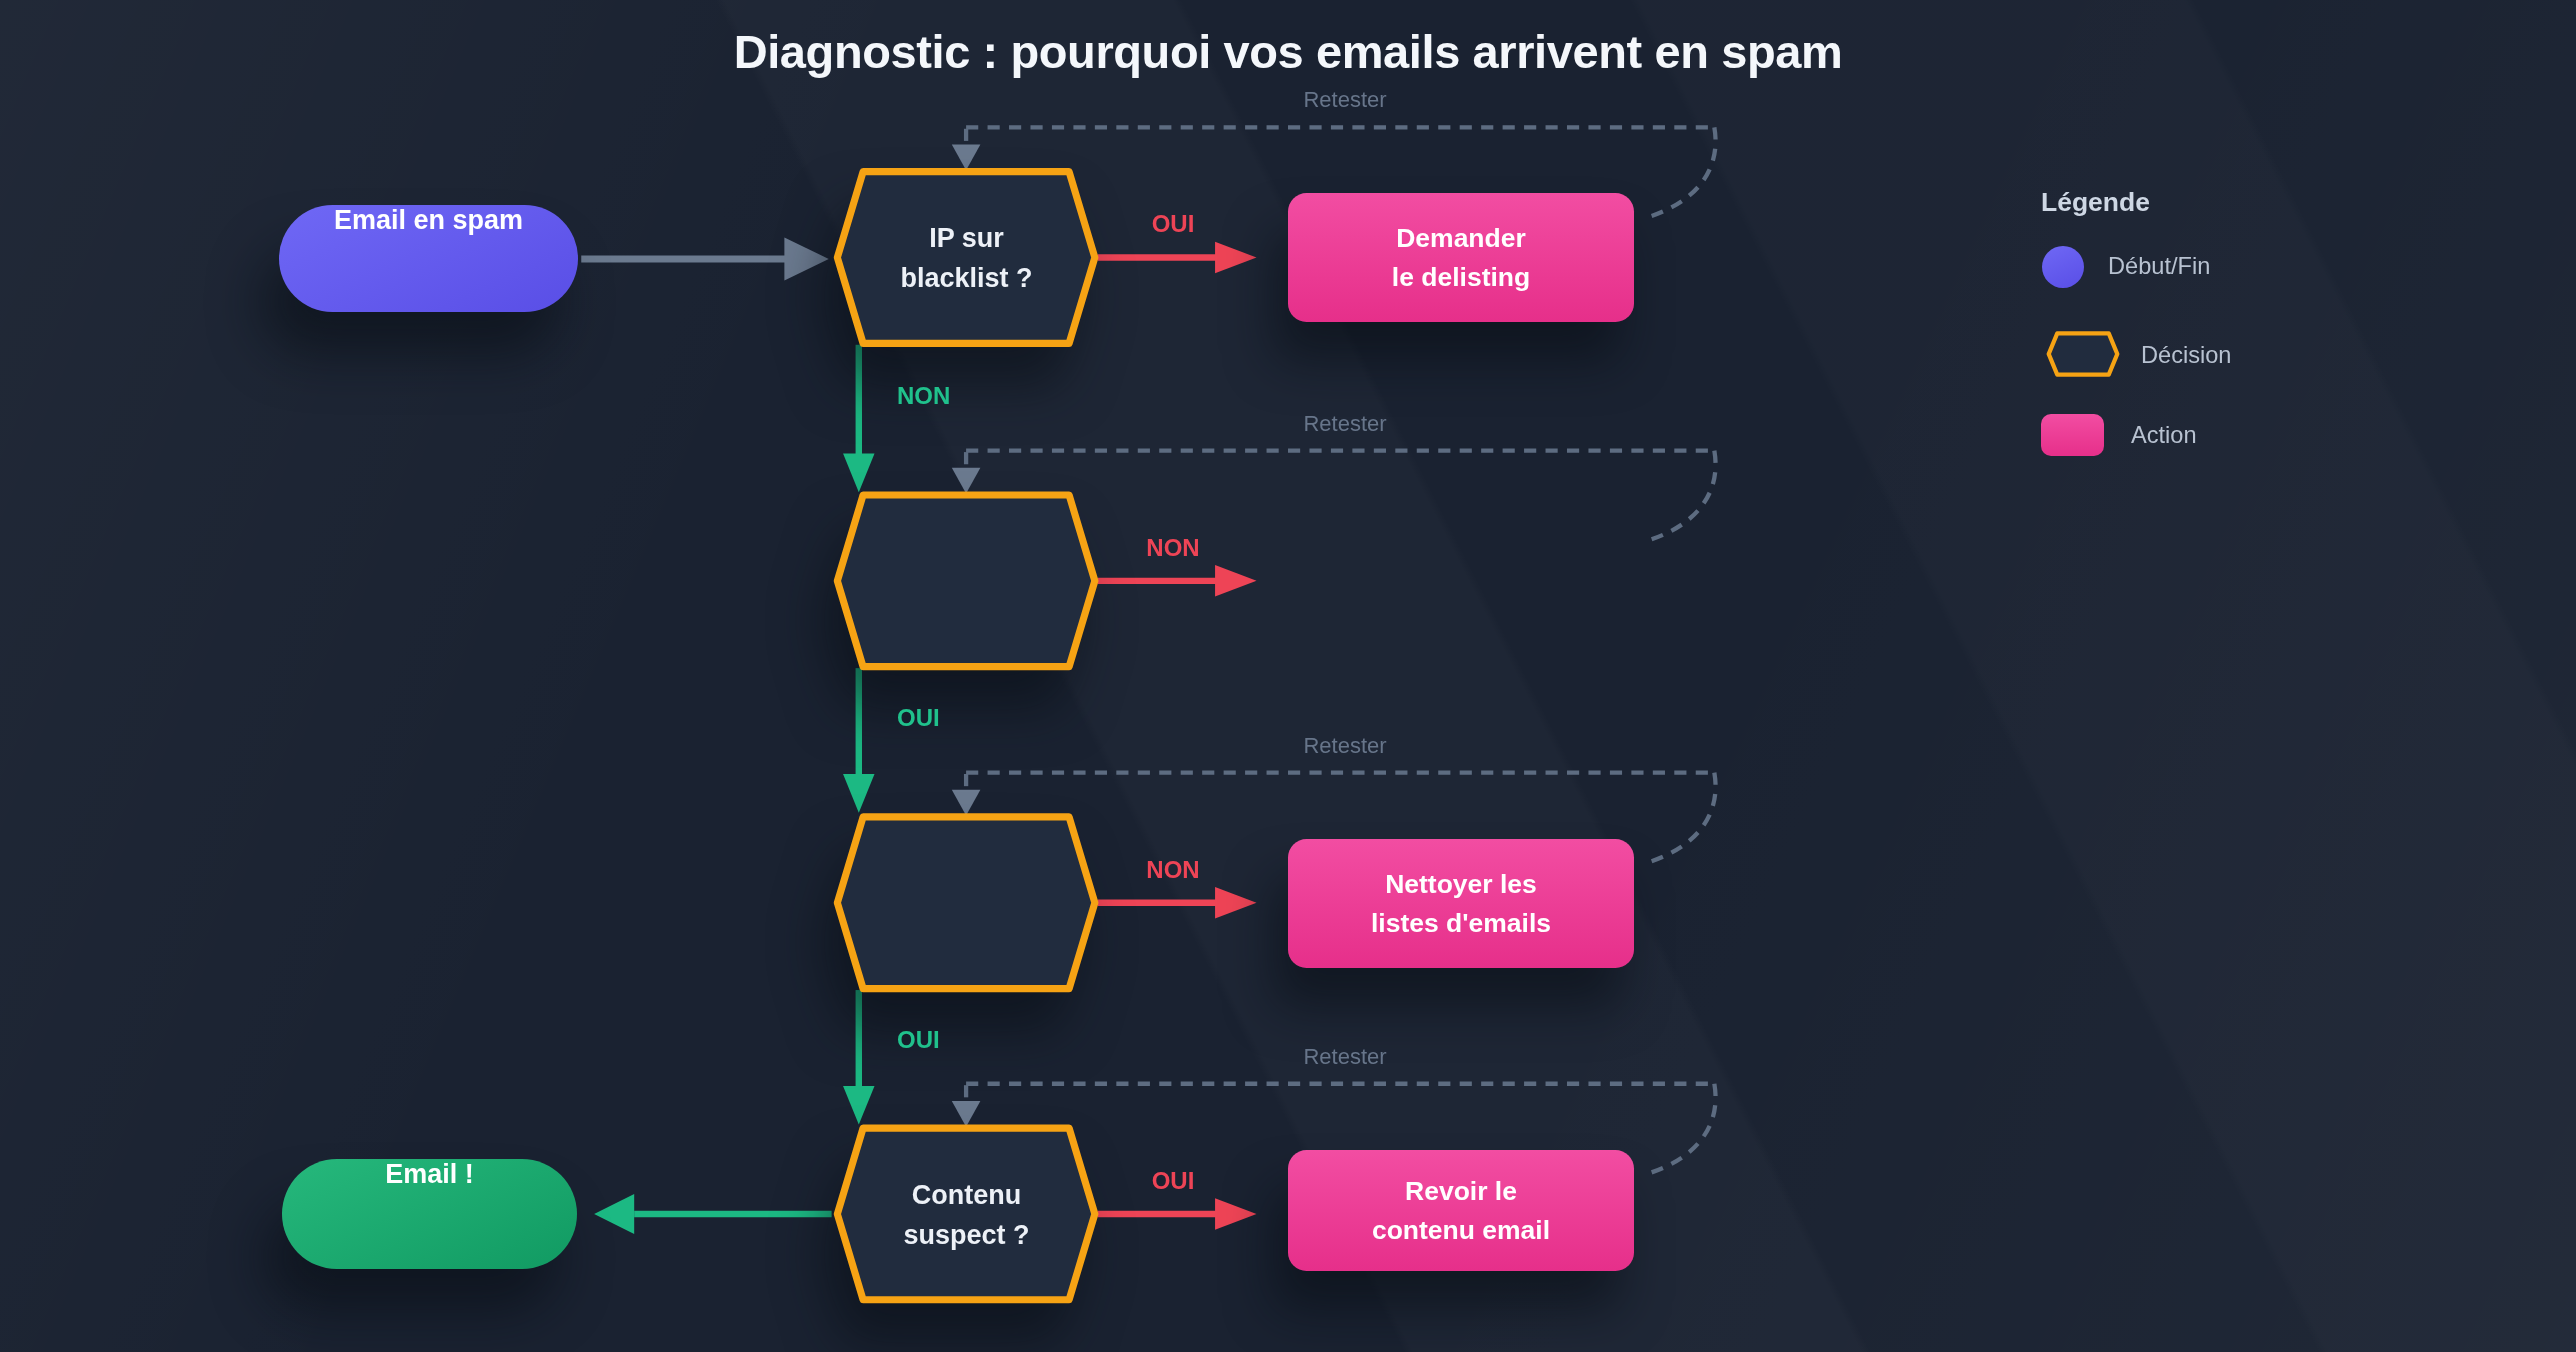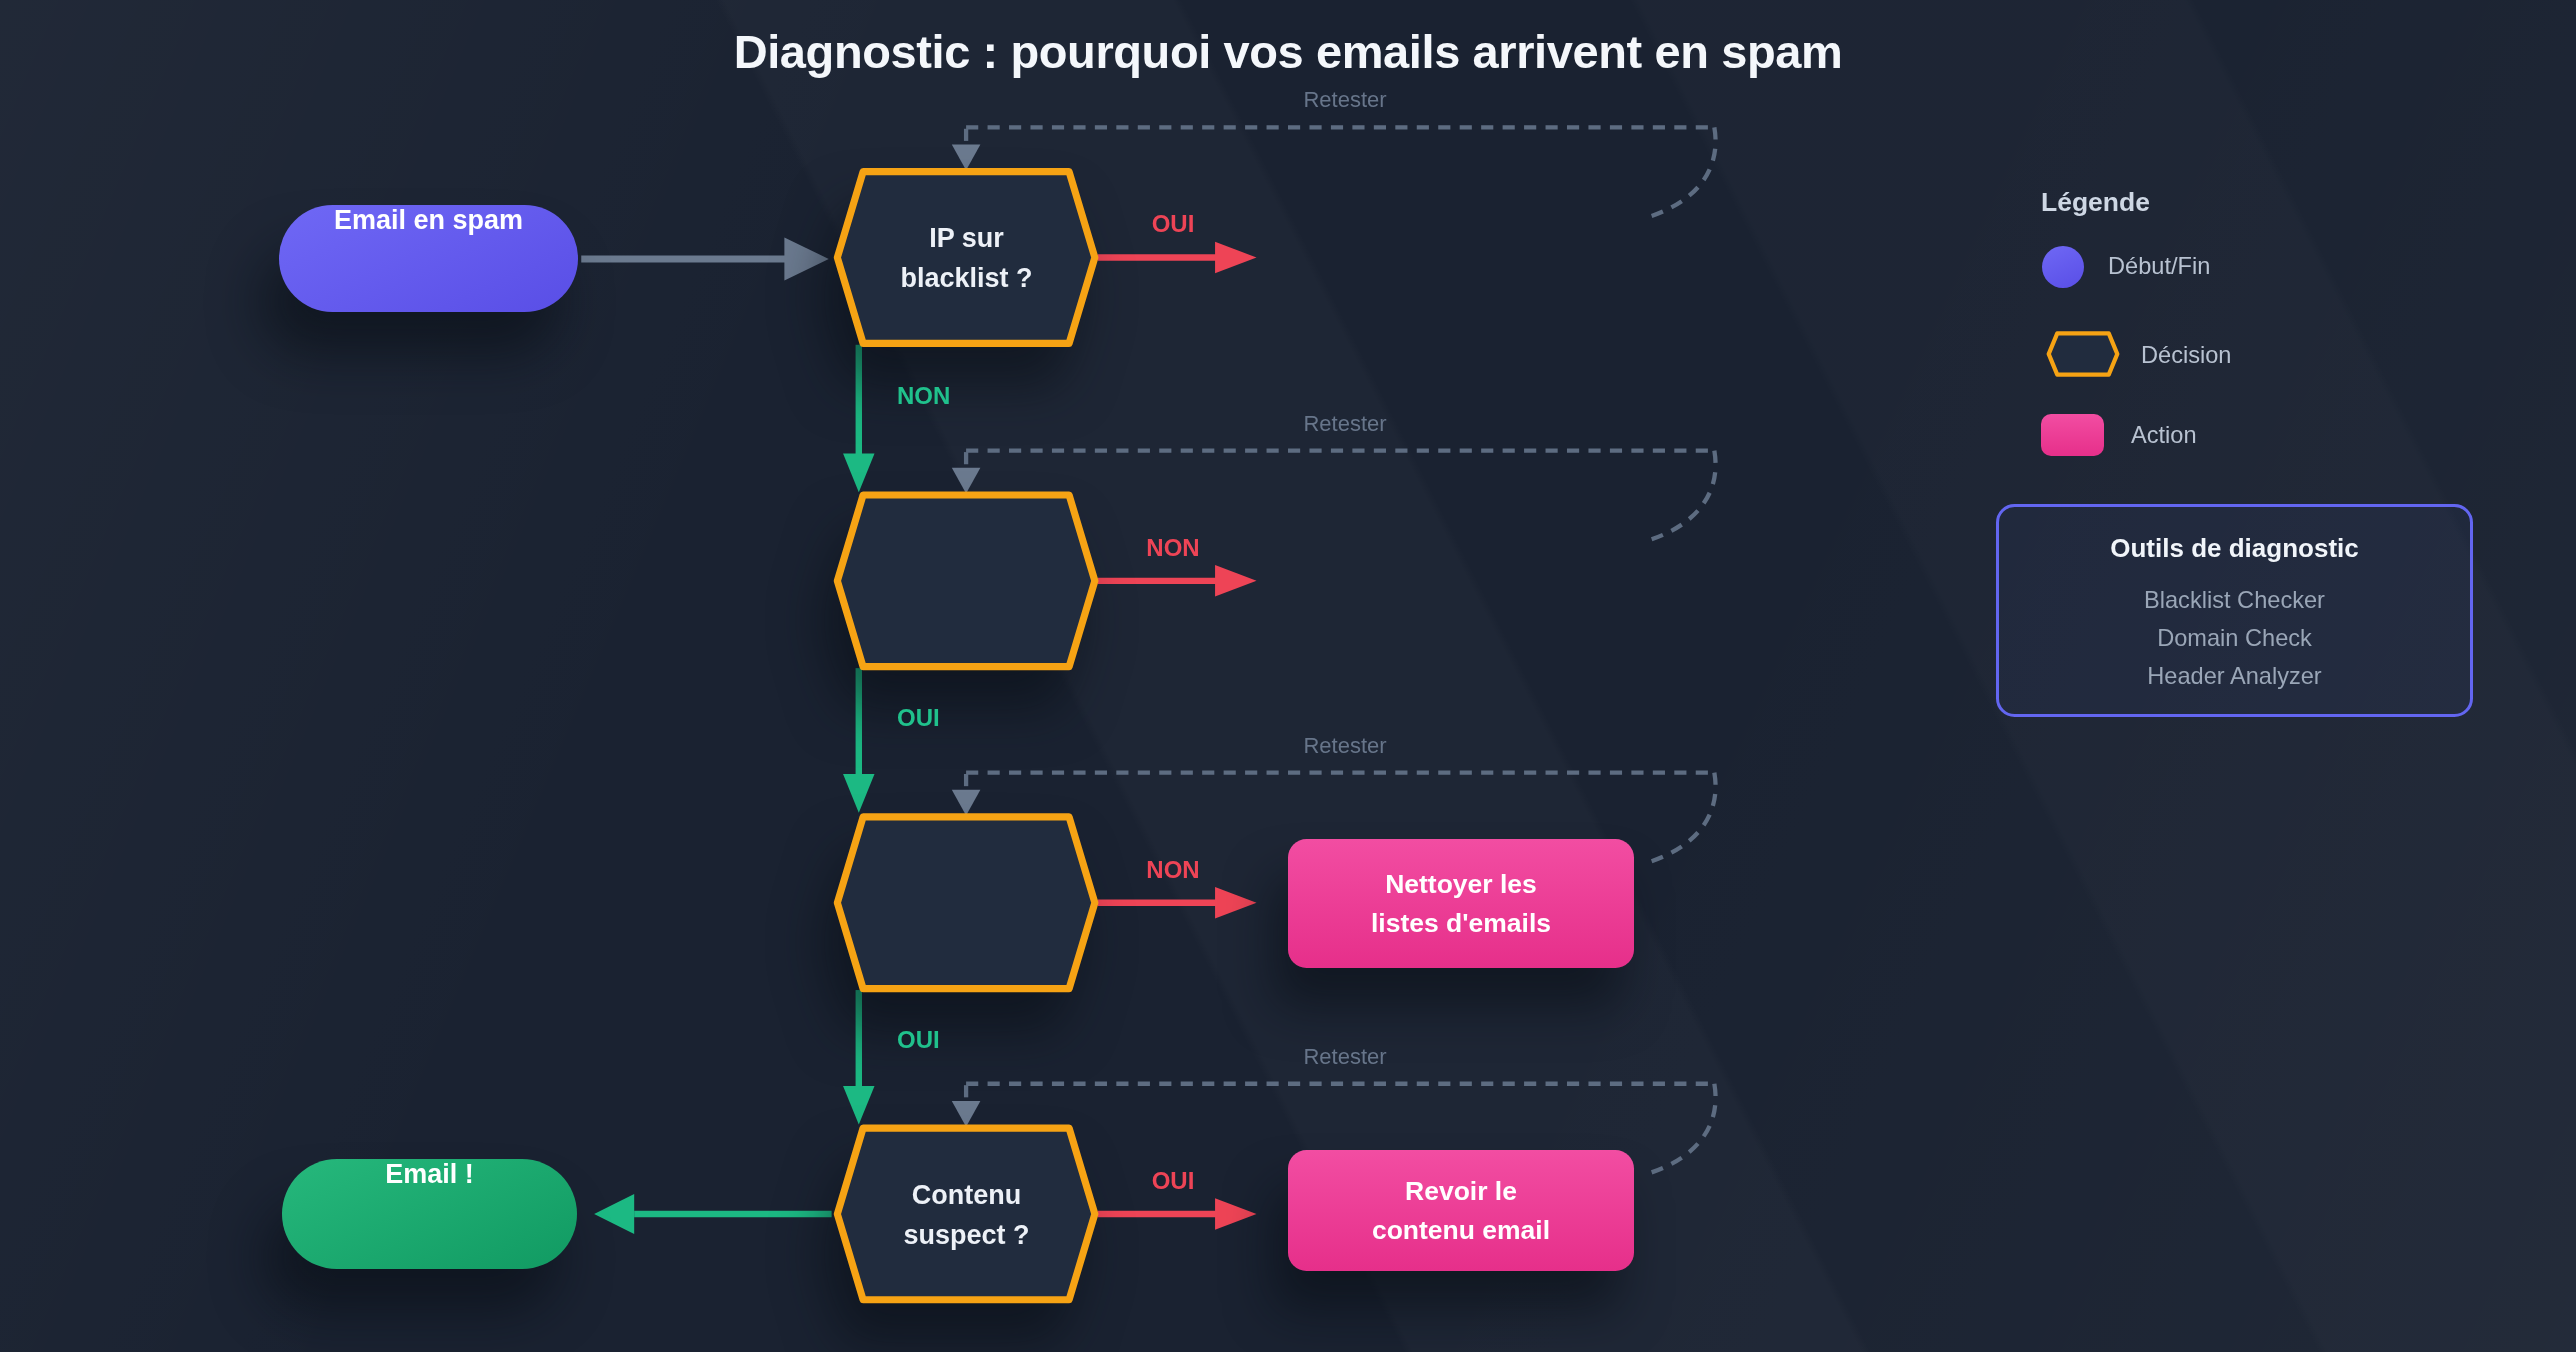--- a/index.html
+++ b/index.html
@@ -138,20 +138,22 @@
   </div>
   <div class="abs pill end" style="left:282px;top:1159px;width:295px;height:110px;">
     <span>Email !</span>
   </div>
 
   <div class="abs hexlabel" style="left:849px;top:173px;width:235px;height:169px;">IP sur
 blacklist ?</div>
   <div class="abs hexlabel" style="left:849px;top:1130px;width:235px;height:169px;">Contenu
 suspect ?</div>
 
+  <div class="abs action" style="left:1288px;top:193px;width:346px;height:129px;">Demander
+le delisting</div>
   <div class="abs action" style="left:1288px;top:839px;width:346px;height:129px;">Nettoyer les
 listes d'emails</div>
   <div class="abs action" style="left:1288px;top:1150px;width:346px;height:121px;">Revoir le
 contenu email</div>
 
   <div class="abs elabel red" style="left:1093px;top:210px;width:160px;">OUI</div>
   <div class="abs elabel red" style="left:1093px;top:534px;width:160px;">NON</div>
   <div class="abs elabel red" style="left:1093px;top:856px;width:160px;">NON</div>
   <div class="abs elabel red" style="left:1093px;top:1167px;width:160px;">OUI</div>
 
@@ -170,21 +172,15 @@
   <div class="abs legend-label" style="left:2108px;top:253px;">Début/Fin</div>
 
   <svg class="abs" style="left:2045px;top:329px;" width="76" height="50" viewBox="0 0 106 70">
     <polygon points="5,35 17,6 89,6 101,35 89,64 17,64" fill="#212c3e" stroke="#f6a314" stroke-width="6" stroke-linejoin="round"></polygon>
   </svg>
   <div class="abs legend-label" style="left:2141px;top:342px;">Décision</div>
 
   <div class="abs swatch-action" style="left:2041px;top:414px;"></div>
   <div class="abs legend-label" style="left:2131px;top:422px;">Action</div>
 
-  <div class="abs tools">
-    <div class="tools-title">Outils de diagnostic</div>
-    <div class="tool-item">Blacklist Checker</div>
-    <div class="tool-item">Domain Check</div>
-    <div class="tool-item">Header Analyzer</div>
-  </div>
 
 </div>
 
 
 </body></html>

